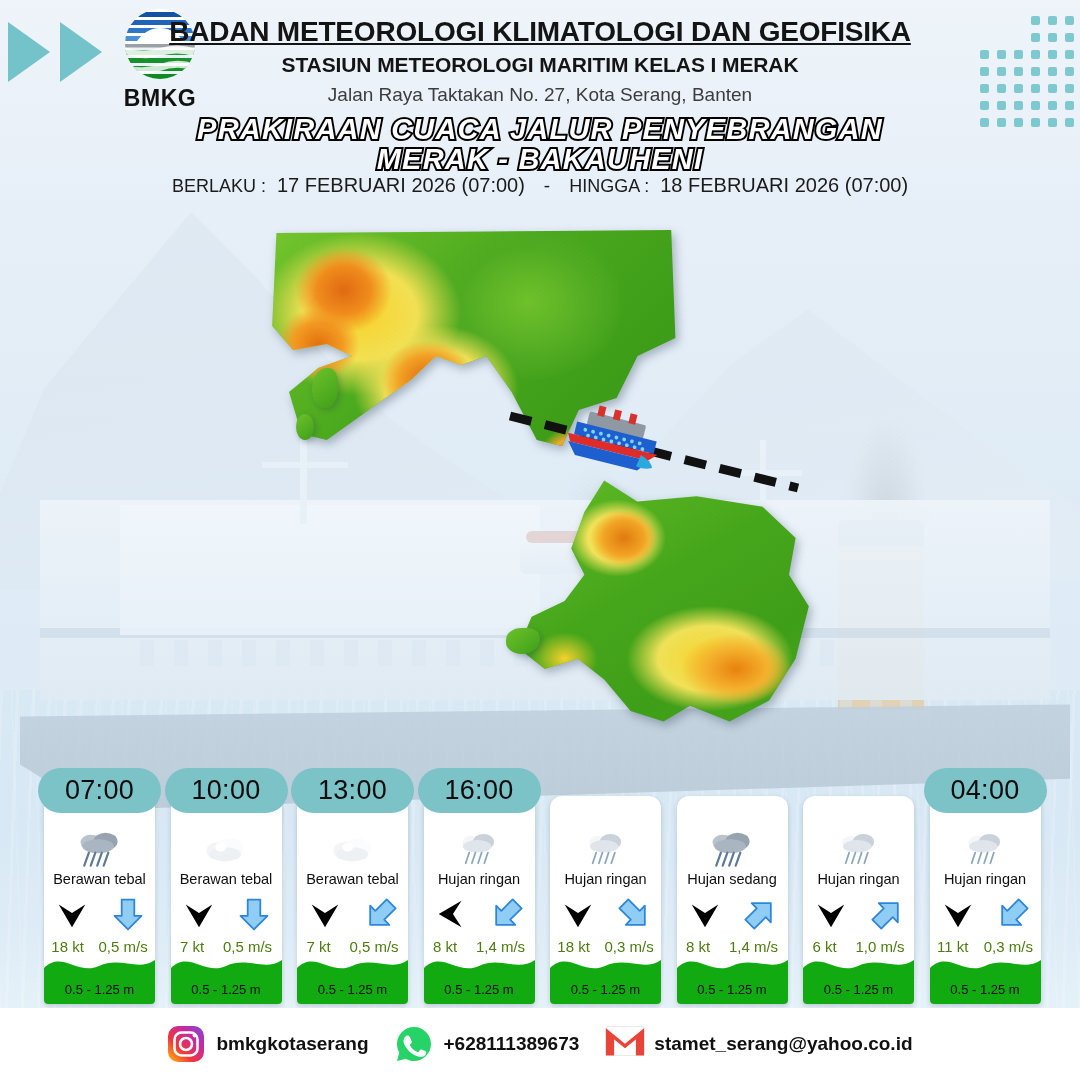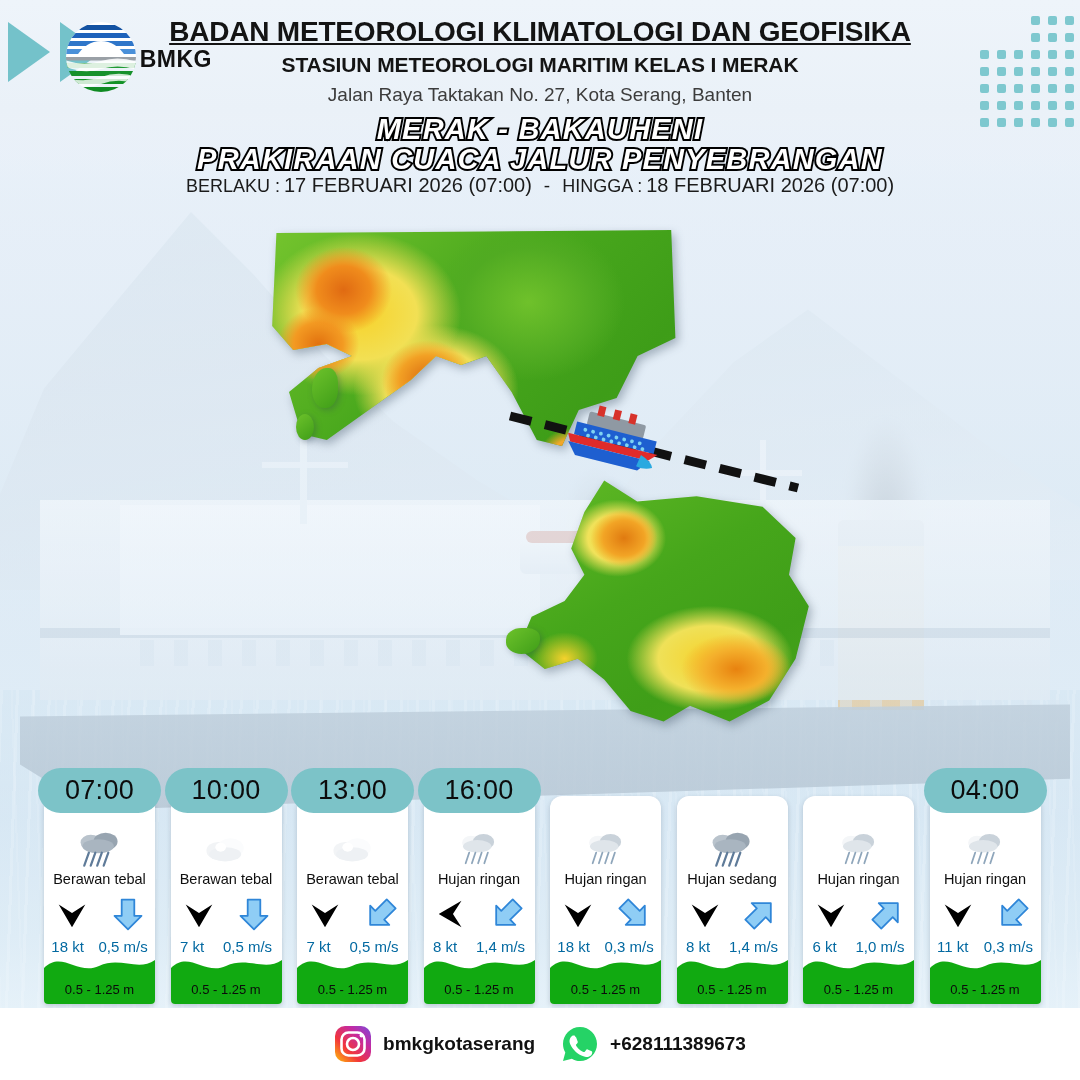--- a/index.html
+++ b/index.html
@@ -154,21 +154,21 @@
     position:absolute; right:0px; top:0px;
     width:104px; height:140px;
   }
   .dots-grid i {
     position:absolute; width:9px; height:9px; border-radius:2px;
     background:#7ec8cf;
   }
 
   .logo-box {
     position:absolute; left:108px; top:8px; width:104px; height:104px;
-    display:flex; flex-direction:row; align-items:center; justify-content:flex-end;
+    display:flex; flex-direction:column; align-items:center; justify-content:flex-end;
   }
   .logo-circle { position:relative; width:78px; height:78px; }
   .logo-text {
     font-weight:bold; font-size:23px; letter-spacing:.5px; color:#111; margin-top:-1px;
     font-family:"Liberation Sans", sans-serif;
   }
 
   .head-text { position:absolute; left:0; top:16px; width:1080px; text-align:center; }
   .h-line1 {
     font-size:28px; font-weight:bold; color:#141414; letter-spacing:-0.2px;text-decoration:underline;
@@ -184,21 +184,21 @@
   .t-line {
     font-size:29px; font-weight:bold; font-style:italic; color:#ffffff;
     letter-spacing:1.2px; line-height:1.04;
     -webkit-text-stroke: 4px #000;
     paint-order: stroke fill;
     text-shadow: 0 2px 0 rgba(0,0,0,.25);
   }
 
   .validity {
     position:absolute; left:0; top:174px; width:1080px;
-    display:flex; align-items:baseline; justify-content:center; gap:4px;
+    display:flex; align-items:baseline; justify-content:center; gap:11px;
     font-size:19px; color:#1b1b1b;
   }
   .validity .lbl { font-size:18px; }
   .validity .val { font-size:20px; }
   .validity .dash { padding:0 8px; }
 
   
   .map { position:absolute; filter: drop-shadow(3px 4px 5px rgba(40,60,80,.35)); }
 
   .map-top {
@@ -275,21 +275,21 @@
   .wx-label {
     margin-top:4px; font-size:14.5px; color:#0f0f0f; text-align:center;
     line-height:1.1; white-space:nowrap;
   }
   .arrow-row {
     margin-top:7px; width:100%; display:flex; align-items:center; justify-content:space-around;
     height:42px;
   }
   .val-row {
     margin-top:1px; width:100%; display:flex; align-items:baseline; justify-content:space-around;
-    font-size:15px; color:#0369a1;
+    font-size:15px; color:#4d7c0f;
   }
   .wave {
     position:absolute; left:0; bottom:0; width:111px; height:62px;
   }
   .wave svg { position:absolute; left:0; bottom:0; width:111px; height:62px; }
   .wave-text {
     position:absolute; left:0; bottom:7px; width:111px; text-align:center;
     font-size:13px; color:#0b0b0b; z-index:2;
   }
 
@@ -405,22 +405,22 @@
     <div class="logo-text">BMKG</div>
   </div>
 
   <div class="head-text">
     <div class="h-line1">BADAN METEOROLOGI KLIMATOLOGI DAN GEOFISIKA</div>
     <div class="h-line2">STASIUN METEOROLOGI MARITIM KELAS I MERAK</div>
     <div class="h-line3">Jalan Raya Taktakan No. 27, Kota Serang, Banten</div>
   </div>
 
   <div class="title-block">
+    <div class="t-line">PRAKIRAAN CUACA JALUR PENYEBRANGAN</div>
     <div class="t-line">MERAK - BAKAUHENI</div>
-    <div class="t-line">PRAKIRAAN CUACA JALUR PENYEBRANGAN</div>
   </div>
 
   <div class="validity">
     <span class="lbl">BERLAKU :</span>
     <span class="val">17 FEBRUARI 2026 (07:00)</span>
     <span class="dash">-</span>
     <span class="lbl">HINGGA :</span>
     <span class="val">18 FEBRUARI 2026 (07:00)</span>
   </div>
 
@@ -816,15 +816,27 @@
     <div class="contact">
       <span class="ic">
         <svg viewBox="0 0 38 38" width="38" height="38">
           <path d="M19 2 C9.6 2 2 9.6 2 19 c0 3 .8 5.9 2.3 8.4 L2 36 l8.9 -2.3 C13.3 35.2 16.1 36 19 36 c9.4 0 17 -7.6 17 -17 S28.4 2 19 2 Z" fill="#25D366"></path>
           <path d="M14.2 11.5 c-.4 -.9 -.8 -.9 -1.2 -.9 h-1 c-.4 0 -1 .2 -1.5 .8 c-.5 .6 -2 2 -2 4.7 c0 2.8 2 5.5 2.3 5.9 c.3 .4 3.9 6.2 9.6 8.5 c4.7 1.9 5.7 1.5 6.7 1.4 c1 -.1 3.3 -1.3 3.7 -2.6 c.5 -1.3 .5 -2.4 .3 -2.6 c-.1 -.2 -.5 -.4 -1 -.6 l-3.5 -1.7 c-.5 -.2 -.9 -.3 -1.2 .3 c-.4 .6 -1.4 1.7 -1.7 2.1 c-.3 .3 -.6 .4 -1.2 .1 c-.5 -.3 -2.3 -.9 -4.4 -2.7 c-1.6 -1.4 -2.7 -3.2 -3 -3.8 c-.3 -.5 0 -.8 .2 -1.1 c.2 -.2 .5 -.6 .8 -.9 c.3 -.3 .4 -.5 .6 -.9 c.2 -.4 .1 -.7 0 -1 c-.1 -.3 -1.2 -3.1 -1.5 -4 Z" fill="#ffffff"></path>
         </svg>
       </span>
       <span class="contact-text">+628111389673</span>
     </div>
 
+    <div class="contact">
+      <span class="ic">
+        <svg viewBox="0 0 44 34" width="40" height="32">
+          <rect x="1" y="1" width="42" height="32" rx="2.5" fill="#ffffff" stroke="#e6e6e6"></rect>
+          <path d="M1 3 L1 33 L10 33 L10 12 L22 22 L34 12 L34 33 L43 33 L43 3 Z" fill="#ffffff"></path>
+          <path d="M1 3 L1 33 L10 33 L10 12 Z" fill="#e8443a"></path>
+          <path d="M43 3 L43 33 L34 33 L34 12 Z" fill="#e8443a"></path>
+          <path d="M1 3 L22 20 L43 3 L43 8 L22 25 L1 8 Z" fill="#e8443a"></path>
+        </svg>
+      </span>
+      <span class="contact-text">stamet_serang@yahoo.co.id</span>
+    </div>
   </div>
 
 </div>
 
 </body></html>

